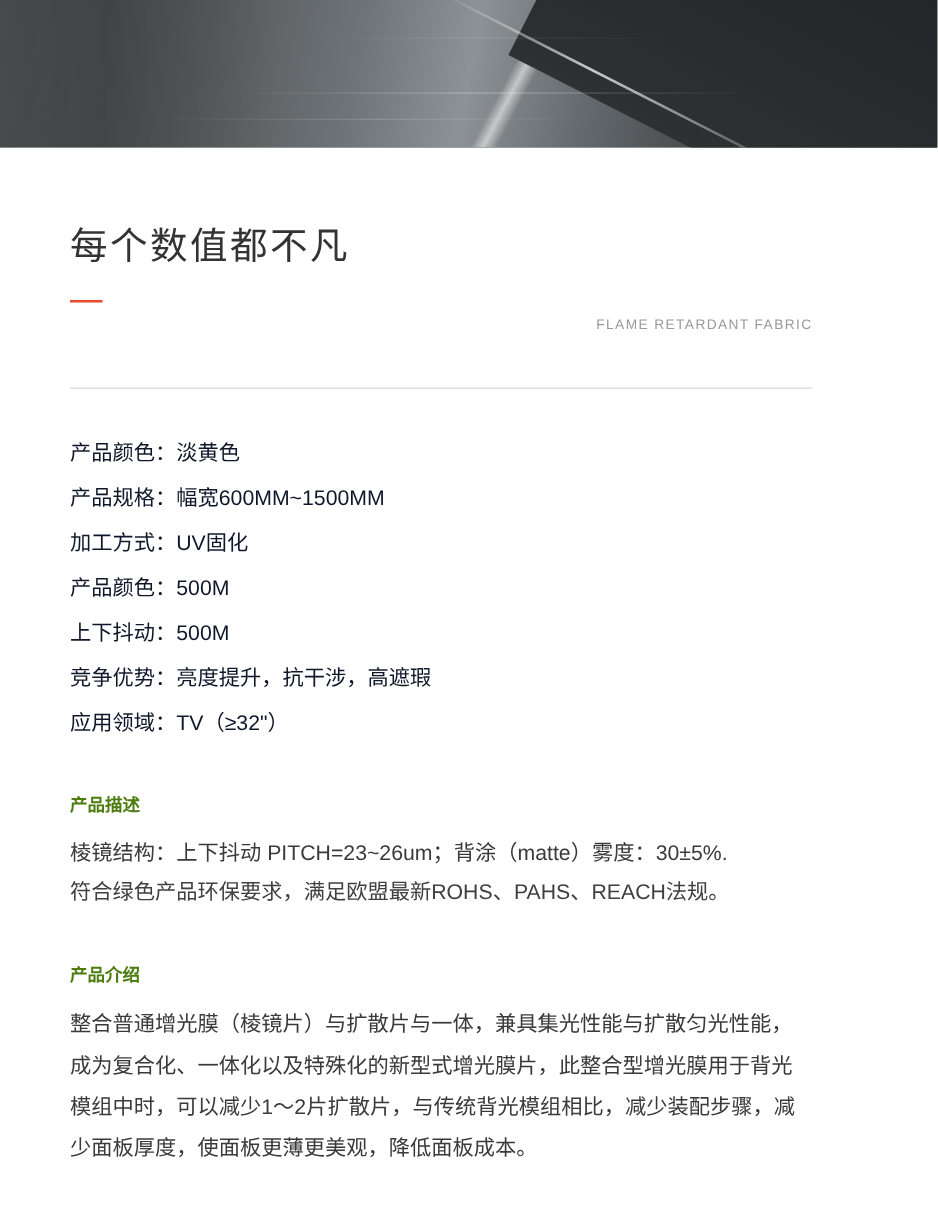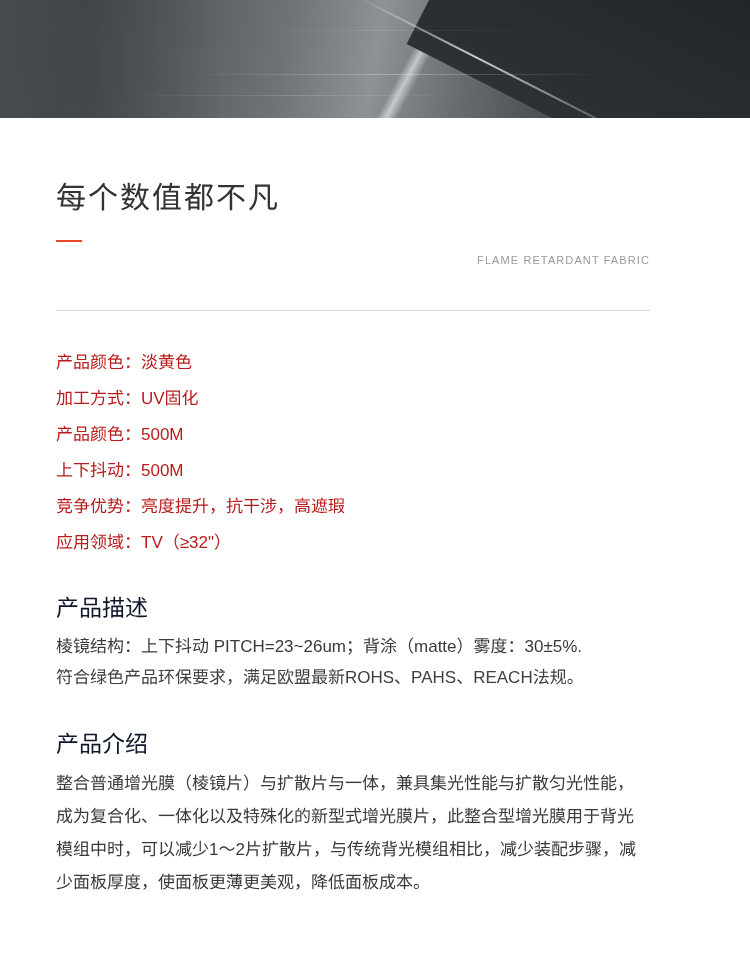--- a/index.html
+++ b/index.html
@@ -113,36 +113,36 @@
   .spec-list {
     margin: 34px 0 0 0;
     padding: 0;
     list-style: none;
   }
   .spec-row {
     display: flex;
     align-items: flex-start;
     font-size: 17px;
     line-height: 36px;
-    color: #b91c1c;
+    color: #0f172a;
   }
   .spec-label {
     white-space: nowrap;
   }
   .spec-value {
     white-space: nowrap;
   }
 
   
   .section { margin-top: 34px; }
   .section-heading {
-    color: #0f172a;
-    font-size: 23px;
+    color: #4d7c0f;
+    font-size: 14px;
     margin: 0 0 10px 0;
-    font-weight: 400;
+    font-weight: 700;
     line-height: 26px;
   }
   .para {
     font-size: 17px;
     line-height: 31px;
     color: #3a3a3a;
     margin: 0;
   }
   .para.accent {
     color: #404040;
@@ -170,20 +170,24 @@
   <p class="subtitle">FLAME RETARDANT FABRIC</p>
 
   <div class="divider"></div>
 
   <ul class="spec-list">
     <li class="spec-row">
       <span class="spec-label">产品颜色：</span>
       <span class="spec-value">淡黄色</span>
     </li>
     <li class="spec-row">
+      <span class="spec-label">产品规格：</span>
+      <span class="spec-value">幅宽600MM~1500MM</span>
+    </li>
+    <li class="spec-row">
       <span class="spec-label">加工方式：</span>
       <span class="spec-value">UV固化</span>
     </li>
     <li class="spec-row">
       <span class="spec-label">产品颜色：</span>
       <span class="spec-value">500M</span>
     </li>
     <li class="spec-row">
       <span class="spec-label">上下抖动：</span>
       <span class="spec-value">500M</span>

